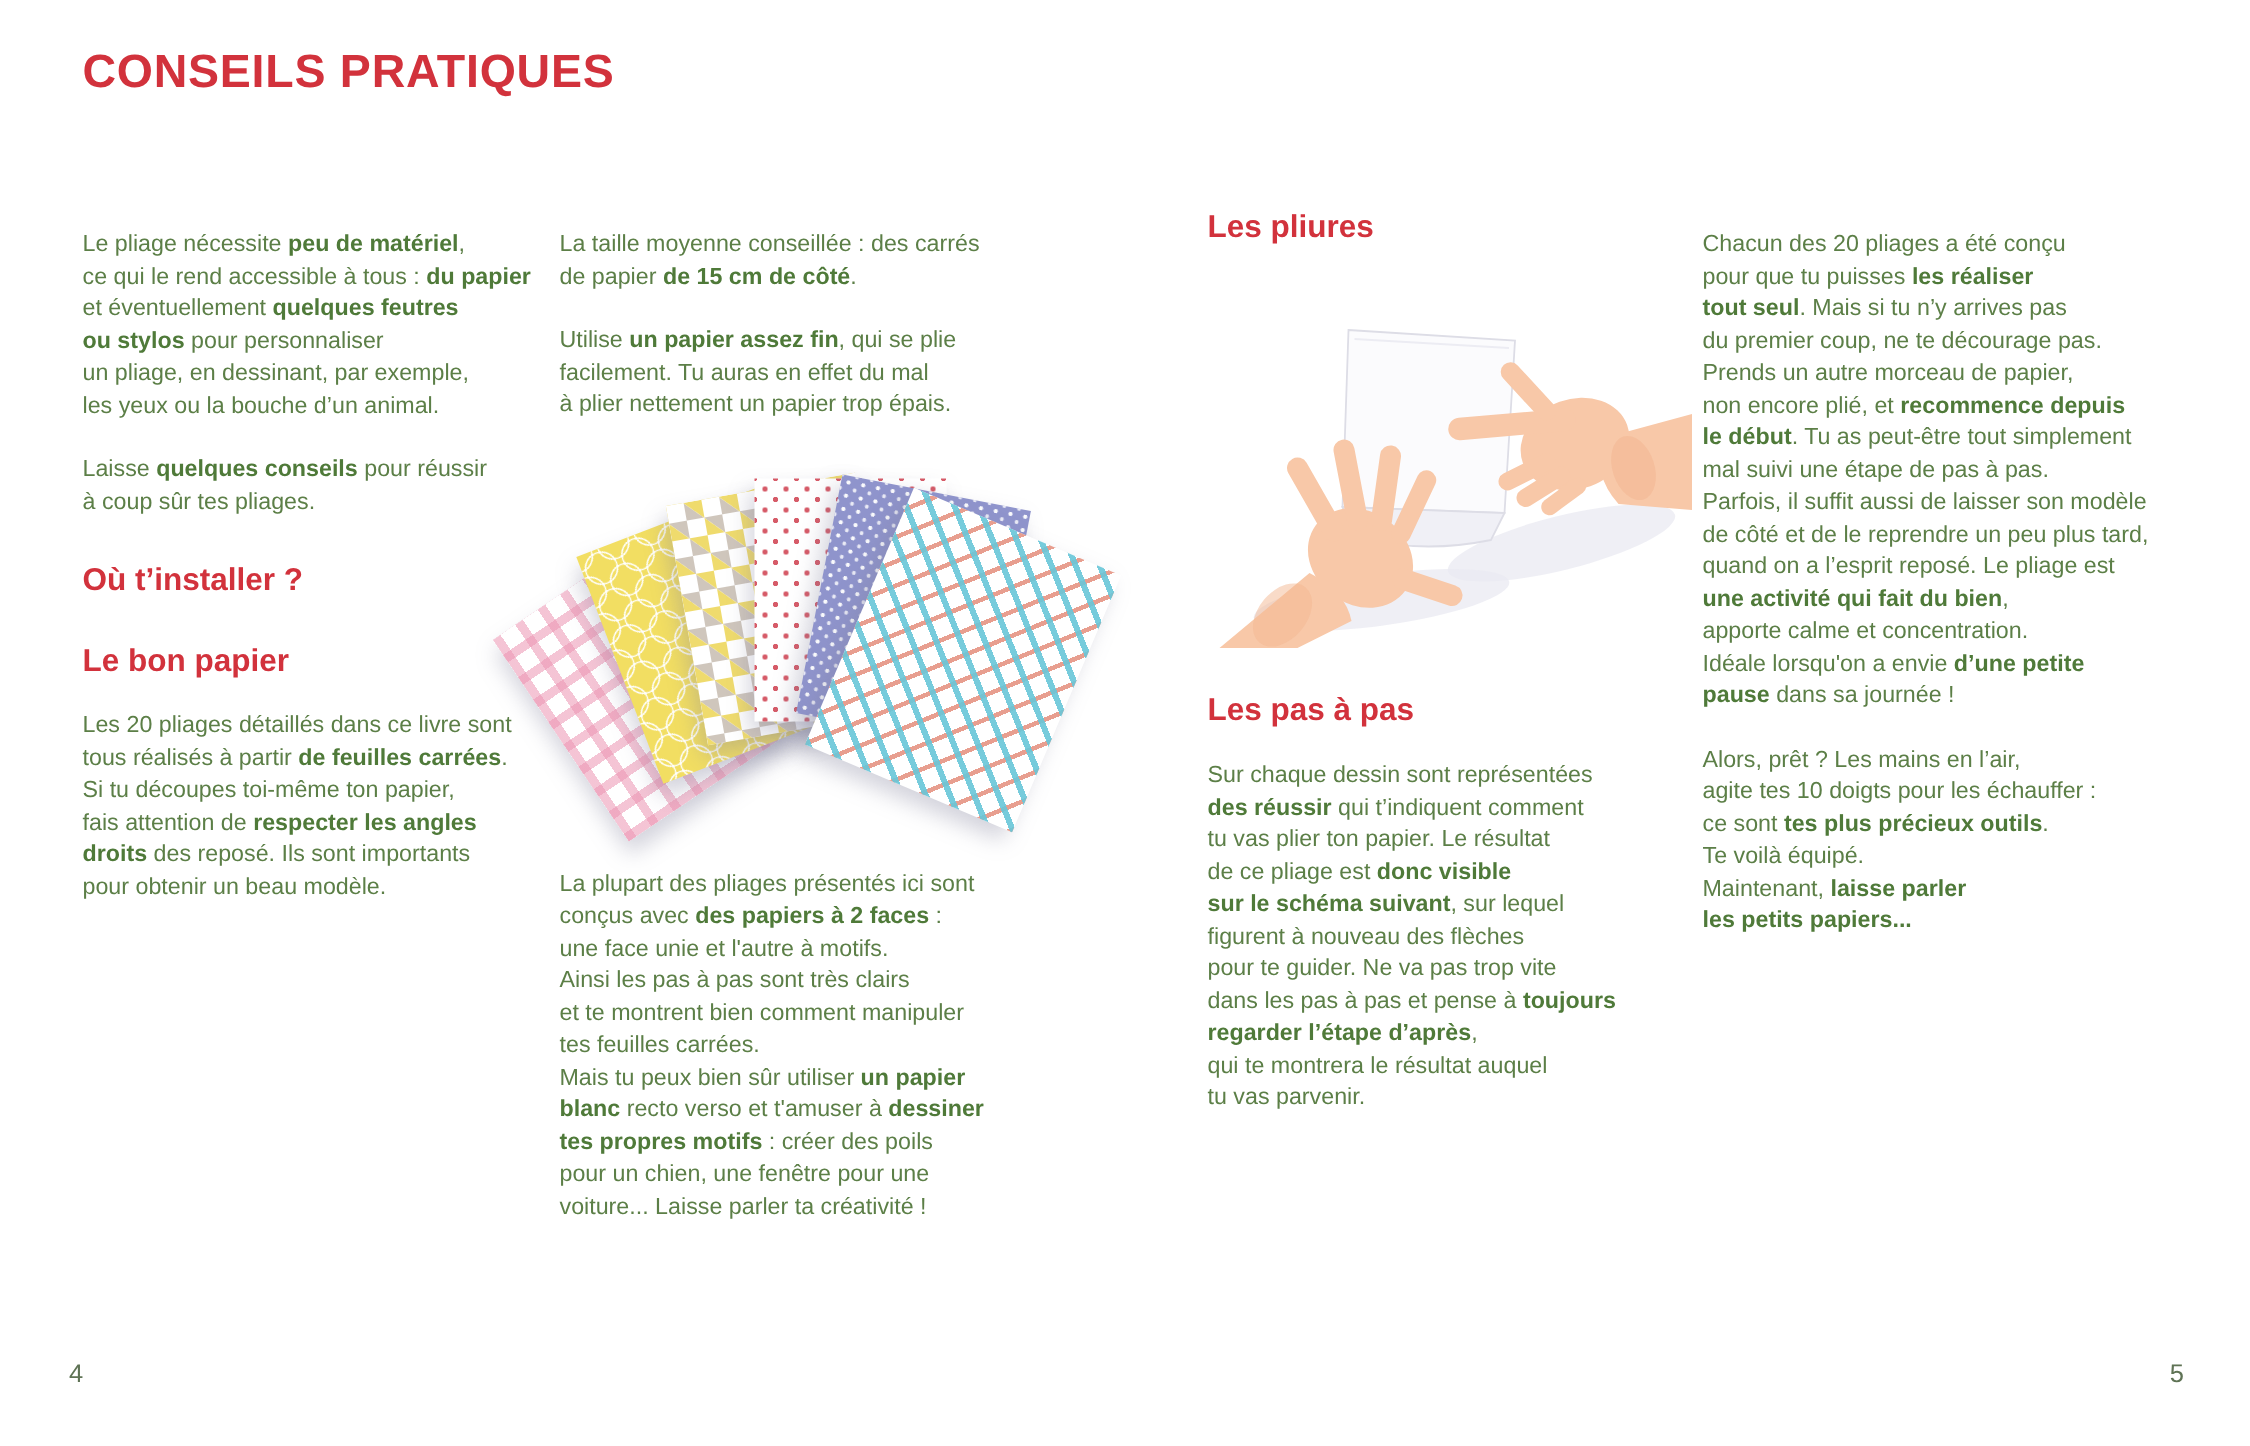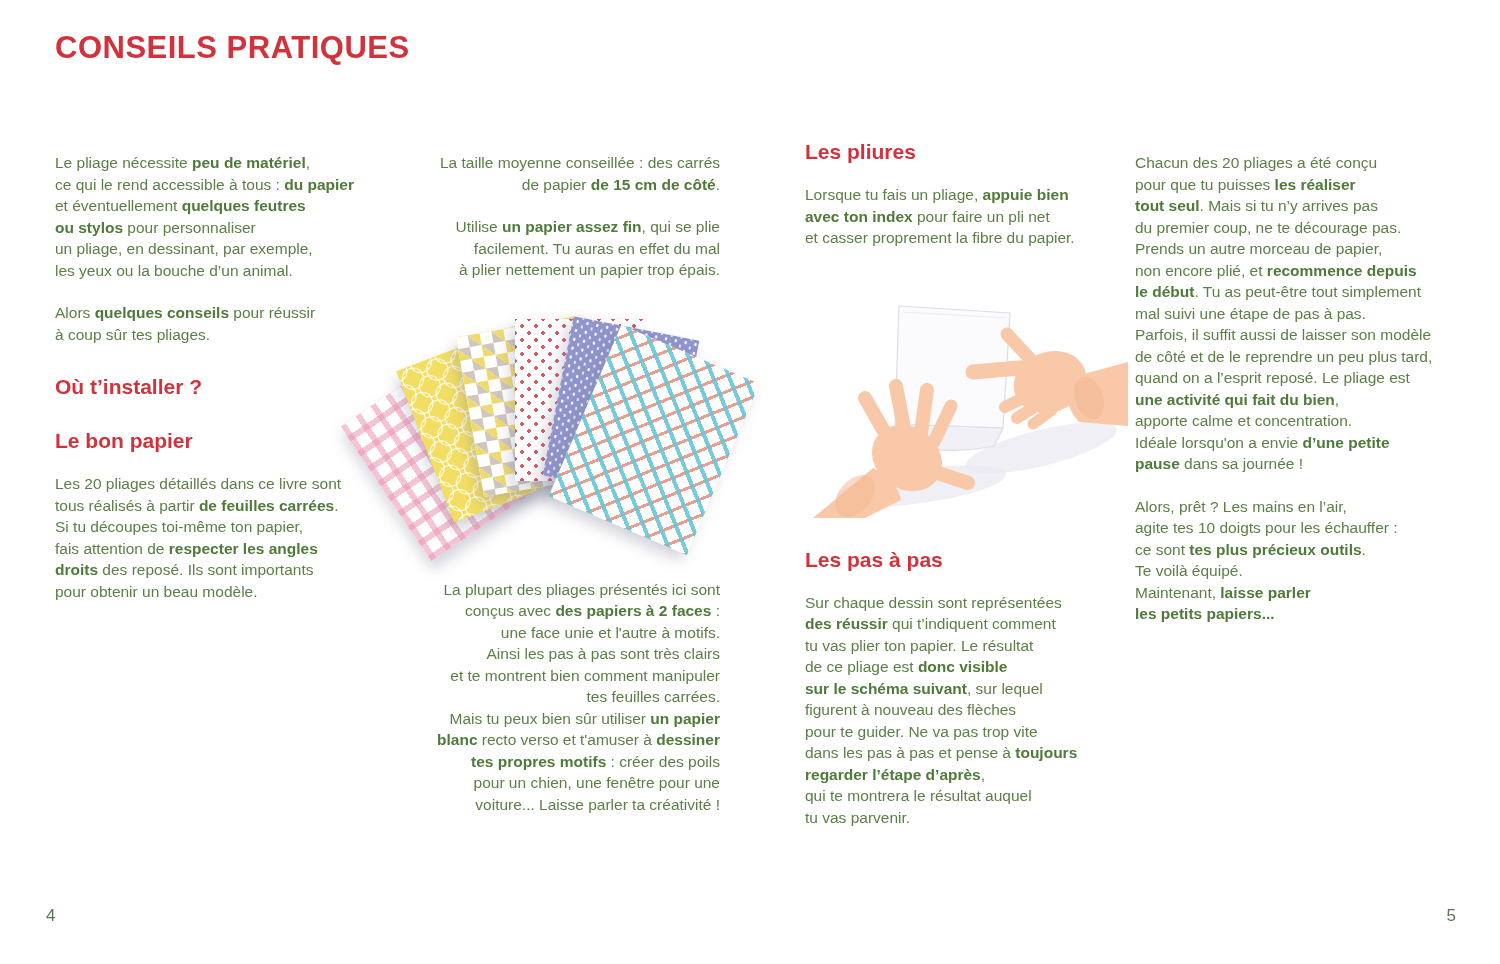--- a/index.html
+++ b/index.html
@@ -9,21 +9,21 @@
     font-family: "Liberation Sans", sans-serif;
     --red: #d2323c; --green: #5c7f47; --green-bold: #4f7a39; --pagenum: #5f7355;
   }
   .page-title {
     position: absolute; left: 55px; top: 30px; margin: 0;
     font-size: 31px; font-weight: 800; letter-spacing: 0.5px;
     color: var(--red);
   }
   .col { position: absolute; top: 152px; }
   #col-0 { left: 55px;  width: 330px; }
-  #col-1 { left: 385px; width: 335px; text-align: right; }
+  #col-1 { left: 373px; width: 335px; }
   #col-2 { left: 805px; top: 140px; width: 340px; }
   #col-3 { left: 1135px; width: 340px; }
 
   .body-text {
     margin: 0 0 21px 0;
     font-size: 15.5px; line-height: 21.5px;
     color: var(--green);
     white-space: pre-line;
   }
   .body-text strong { font-weight: 700; color: var(--green-bold); }
@@ -114,21 +114,21 @@
 
 <h1 class="page-title">CONSEILS PRATIQUES</h1>
 
 <div class="col" id="col-0">
     <p class="body-text"><span>Le pliage nécessite </span><strong>peu de matériel</strong><span>,
 ce qui le rend accessible à tous : </span><strong>du papier</strong><span>
 et éventuellement </span><strong>quelques feutres
 ou stylos</strong><span> pour personnaliser
 un pliage, en dessinant, par exemple,
 les yeux ou la bouche d’un animal.</span></p>
-    <p class="body-text"><span>Alors </span><strong>quelques conseils</strong><span> pour réussir
+    <p class="body-text"><span>Laisse </span><strong>quelques conseils</strong><span> pour réussir
 à coup sûr tes pliages.</span></p>
     <h2 class="section-heading">Où t’installer ?</h2>
     <h2 class="section-heading">Le bon papier</h2>
     <p class="body-text"><span>Les 20 pliages détaillés dans ce livre sont
 tous réalisés à partir </span><strong>de feuilles carrées</strong><span>.
 Si tu découpes toi-même ton papier,
 fais attention de </span><strong>respecter les angles
 droits</strong><span> des reposé. Ils sont importants
 pour obtenir un beau modèle.</span></p>
   </div>
@@ -153,23 +153,20 @@
 et te montrent bien comment manipuler
 tes feuilles carrées.
 Mais tu peux bien sûr utiliser </span><strong>un papier
 blanc</strong><span> recto verso et t'amuser à </span><strong>dessiner
 tes propres motifs</strong><span> : créer des poils
 pour un chien, une fenêtre pour une
 voiture... Laisse parler ta créativité !</span></p>
   </div>
 <div class="col" id="col-2">
     <h2 class="section-heading">Les pliures</h2>
-    <p class="body-text"><span>Lorsque tu fais un pliage, </span><strong>appuie bien
-avec ton index</strong><span> pour faire un pli net
-et casser proprement la fibre du papier.</span></p>
   <div class="hands-illustration">
     <svg width="325" height="248" viewBox="0 0 325 248">
 
       <ellipse cx="238" cy="178" rx="78" ry="18" fill="#e9e9f1" opacity="0.75" transform="rotate(-14 238 178)"></ellipse>
       <ellipse cx="118" cy="216" rx="86" ry="17" fill="#e9e9f1" opacity="0.75" transform="rotate(-8 118 216)"></ellipse>
 
       <g>
         <path d="M96,36 L207,43 L200,158 L92,154 Z" fill="#fbfbfd" stroke="#dddde6" stroke-width="1.2"></path>
         <path d="M100,42 L203,48" stroke="#ececf3" stroke-width="1.2" fill="none"></path>
         <path d="M92,154 L200,158 L191,176 Q142,186 99,173 Z" fill="#f0f0f6" stroke="#dddde6" stroke-width="1.2"></path>

